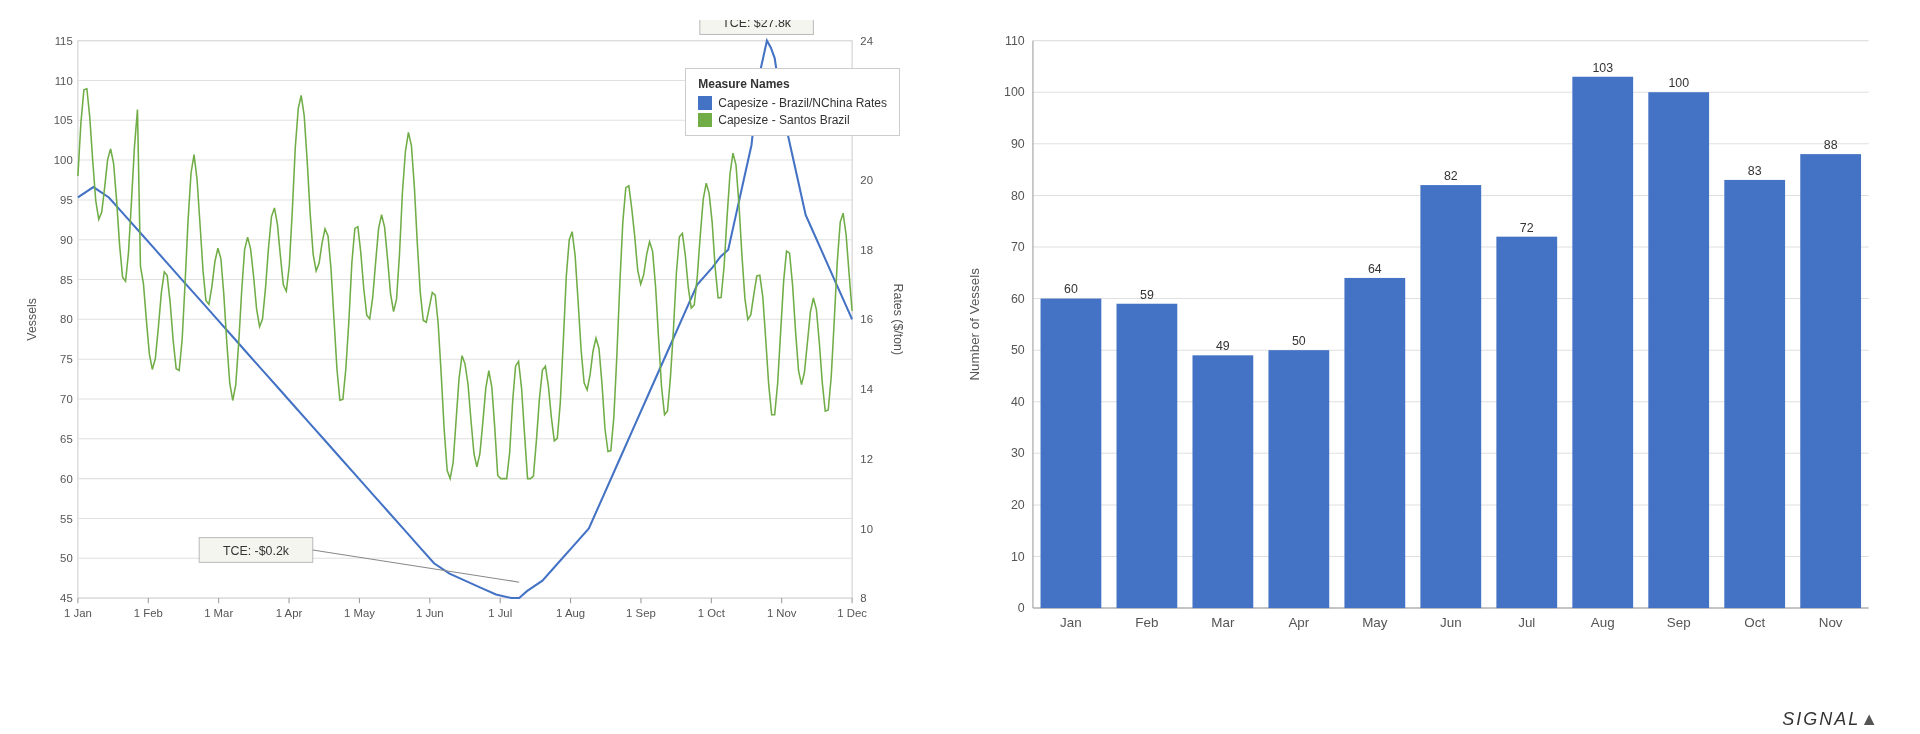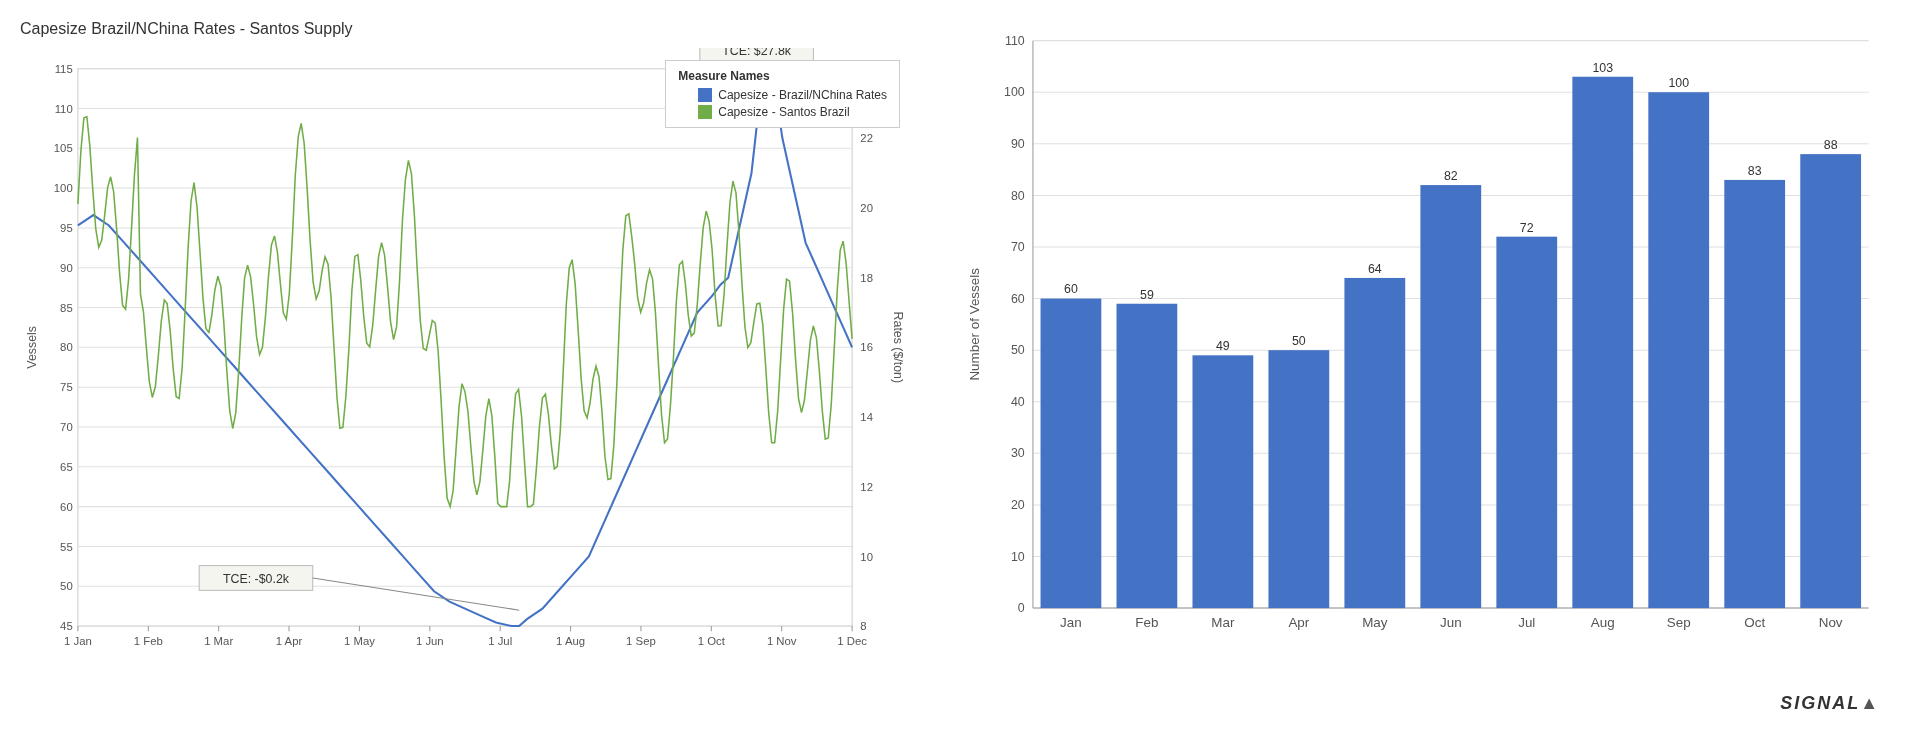--- a/index.html
+++ b/index.html
@@ -25,24 +25,24 @@
       position: relative;
     }
     .chart-title {
       font-size: 16px;
       font-weight: normal;
       color: #333;
       margin-bottom: 10px;
     }
     .signal-logo {
       position: absolute;
-      bottom: 20px;
+      bottom: 4px;
       right: 40px;
       font-size: 18px;
-      font-weight: bold;
+      font-weight: normal;
       letter-spacing: 2px;
       color: #555;
     }
     .signal-logo span {
       color: #333;
       font-style: italic;
     }
 
     
     .left-chart-container {
@@ -62,50 +62,48 @@
       height: 650px;
     }
     .right-chart-svg {
       width: 100%;
       height: 100%;
     }
 
     
     .legend {
       position: absolute;
-      top: 60px;
+      top: 68px;
       right: 20px;
       border: 1px solid #ccc;
       padding: 8px 12px;
       font-size: 12px;
       color: #333;
       background: #fff;
     }
     .legend-title {
       font-weight: bold;
       margin-bottom: 5px;
     }
     .legend-item {
       display: flex;
       align-items: center;
       margin-top: 3px;
-      margin-left: 20px;
     }
     .legend-color {
       width: 14px;
       height: 14px;
       margin-right: 6px;
       flex-shrink: 0;
     }
   </style>
 </head>
 <body>
 
 <div class="left-panel">
-  <div class="chart-title">Capesize Brazil/NChina Rates - Santos Supply</div>
   <div class="left-chart-container">
     <svg class="left-chart-svg" id="leftChartSvg" viewBox="0 0 860 620" width="860" height="620">
         <rect x="55" y="20" width="750" height="540" fill="#fff" stroke="#ccc" stroke-width="1"></rect>
         <line x1="55" y1="560" x2="805" y2="560" stroke="#e0e0e0" stroke-width="1"></line>
         <text x="50" y="564" text-anchor="end" font-size="11" fill="#555">45</text>
         <line x1="55" y1="521.4285714285714" x2="805" y2="521.4285714285714" stroke="#e0e0e0" stroke-width="1"></line>
         <text x="50" y="525.4285714285714" text-anchor="end" font-size="11" fill="#555">50</text>
         <line x1="55" y1="482.8571428571429" x2="805" y2="482.8571428571429" stroke="#e0e0e0" stroke-width="1"></line>
         <text x="50" y="486.8571428571429" text-anchor="end" font-size="11" fill="#555">55</text>
         <line x1="55" y1="444.2857142857143" x2="805" y2="444.2857142857143" stroke="#e0e0e0" stroke-width="1"></line>

